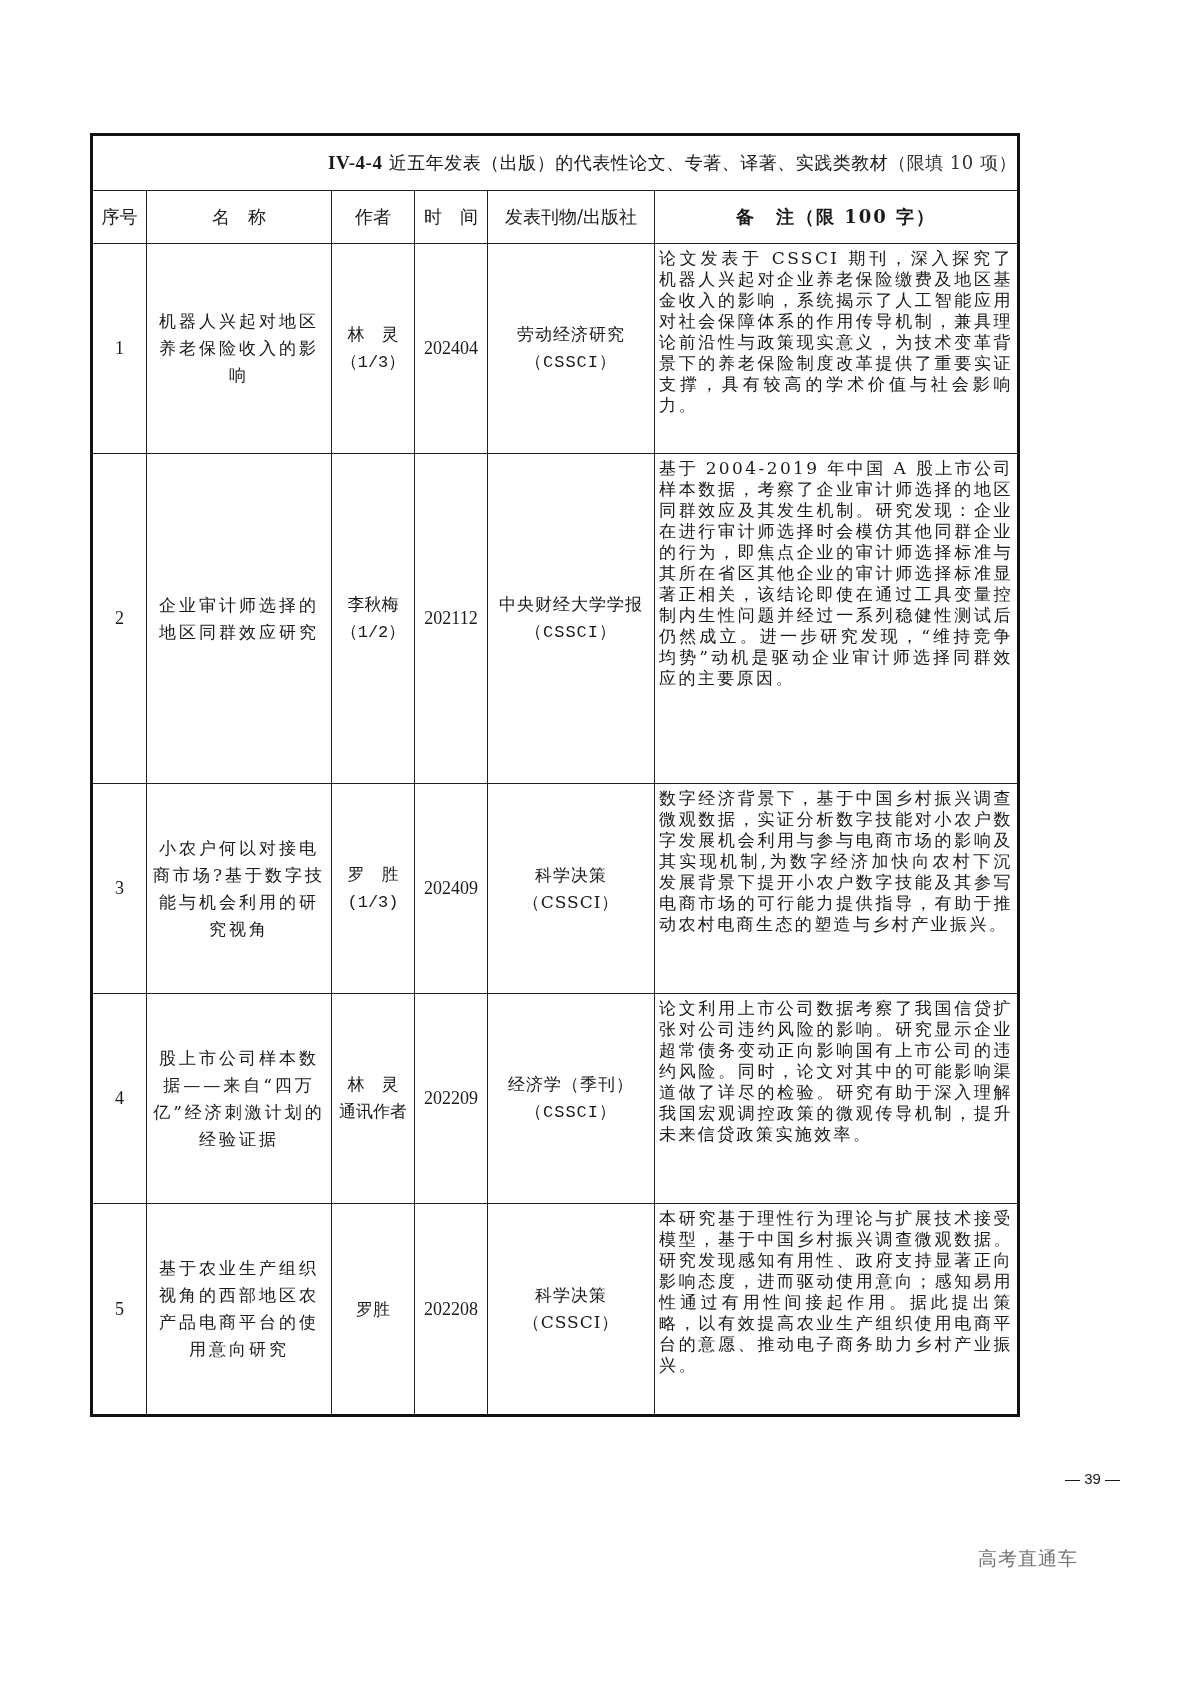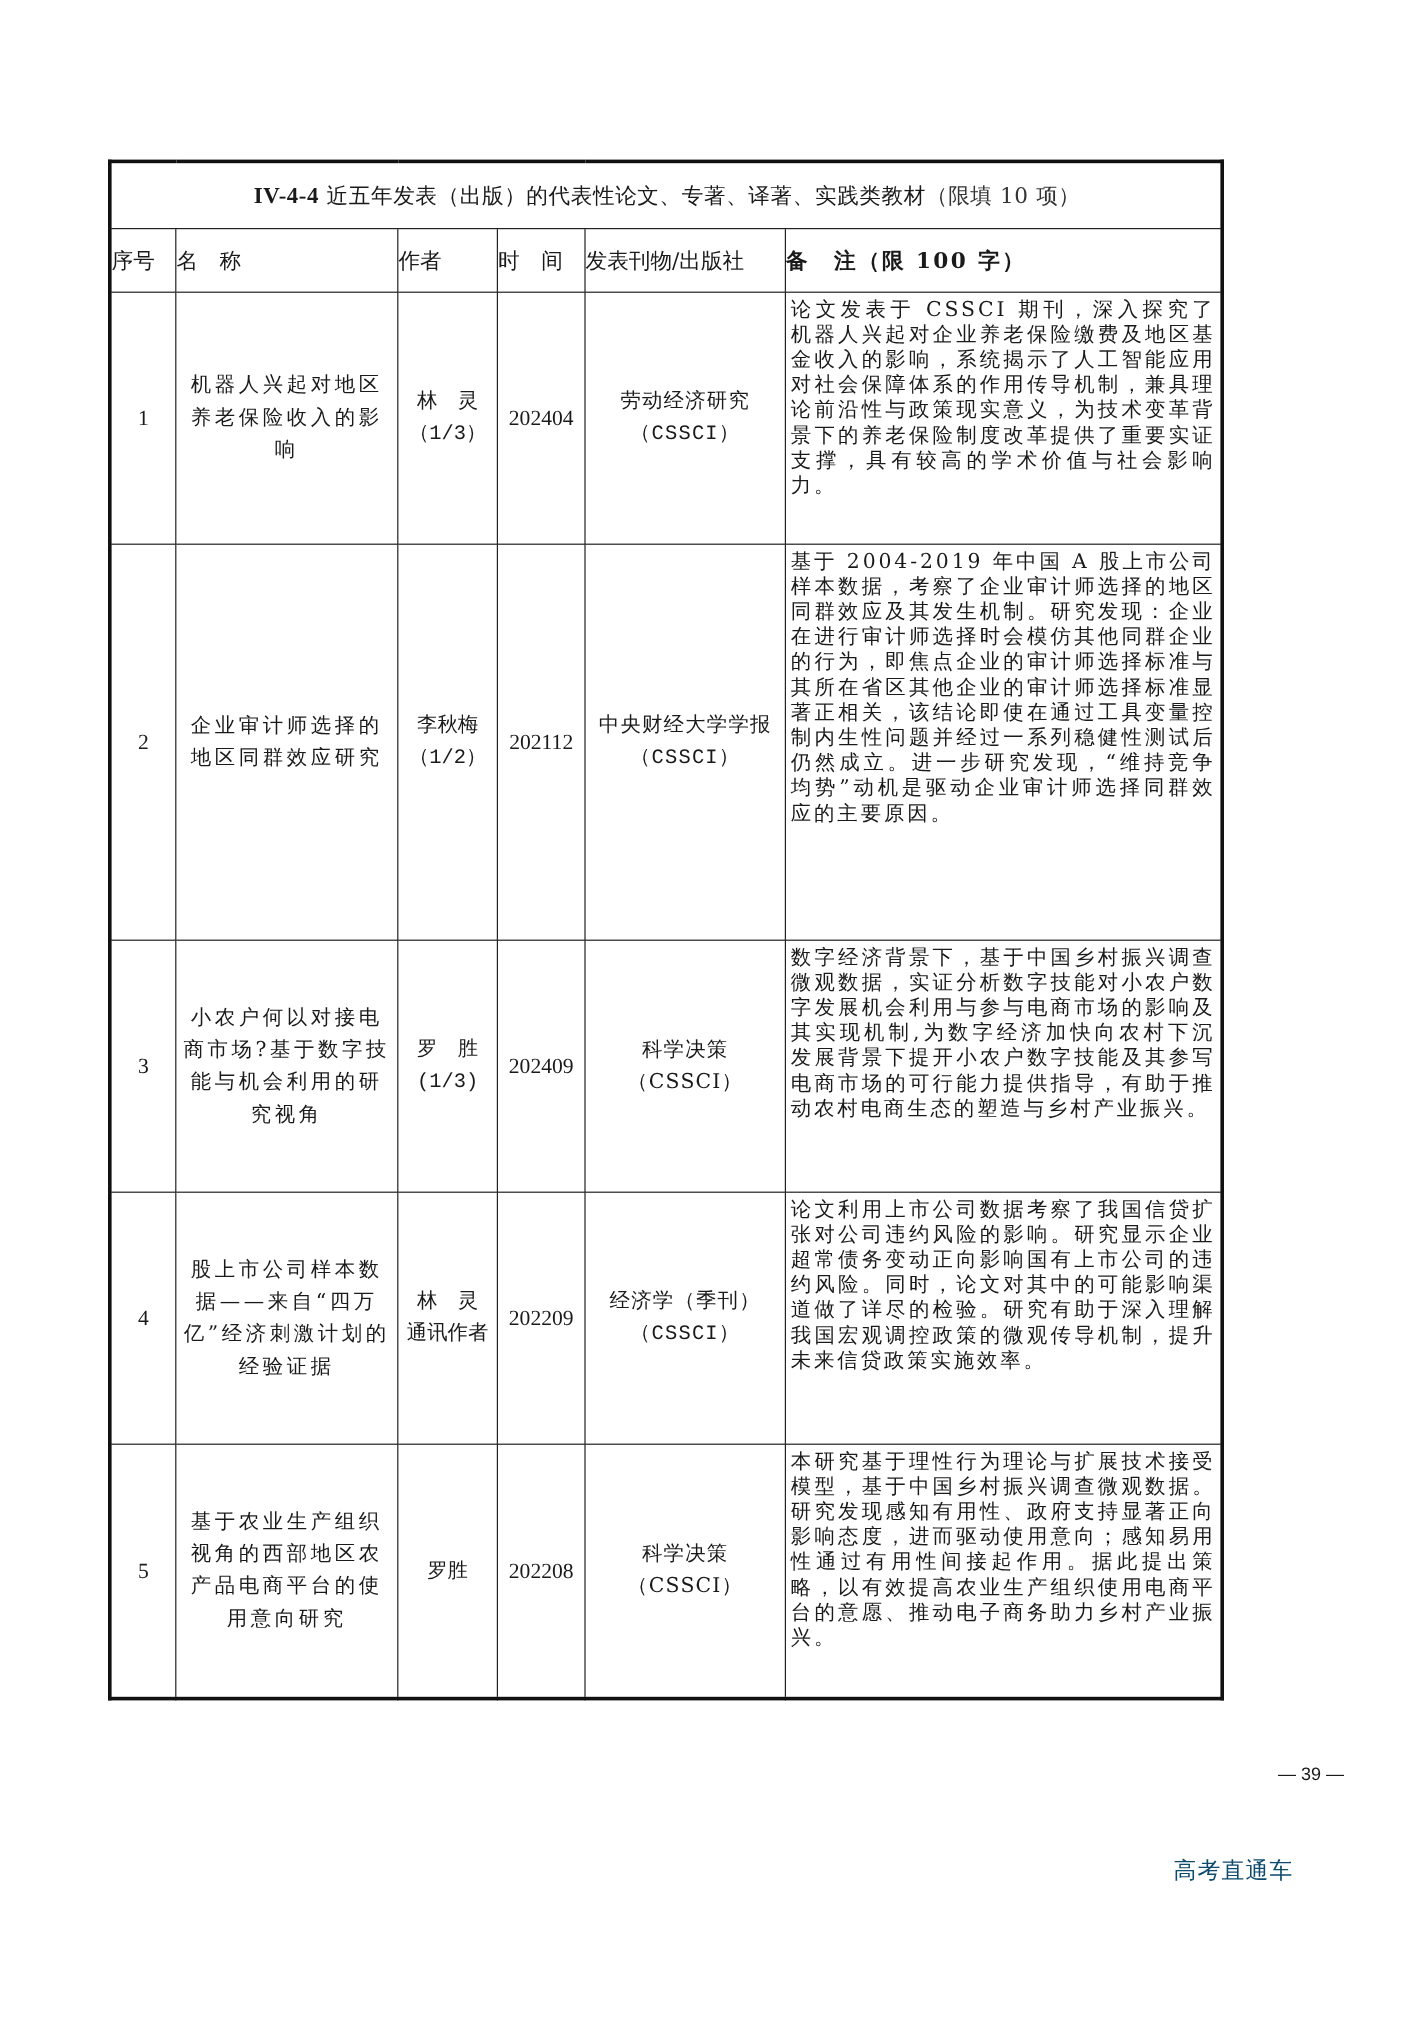--- a/index.html
+++ b/index.html
@@ -2,44 +2,44 @@
 <html><head>
 <meta charset="utf-8">
 <style>
   html, body { margin: 0; padding: 0; background: #ffffff; }
   body { width: 1190px; height: 1683px; position: relative; overflow: hidden;
          font-family: "DejaVu Serif", "Liberation Serif", serif; color: #1a1a1a; }
   .table-wrap { position: absolute; left: 90px; top: 133px; width: 930px; }
   table { border-collapse: collapse; width: 930px; table-layout: fixed;
           border: 3px solid #111; }
   td, th { border: 1.5px solid #222; font-weight: normal; padding: 0; }
-  .title-cell { height: 54px; text-align: center; padding-left: 2px; font-size: 18px;
+  .title-cell { height: 54px; text-align: right; padding-left: 2px; font-size: 18px;
                 letter-spacing: 0.5px; }
   .title-cell .code { font-family: "Liberation Serif", serif; font-weight: bold; font-size: 19px; }
   .title-cell .strong { font-weight: normal; }
   .title-cell .note { color: #333; }
-  .hdr td { height: 52px; font-size: 18px; }
+  .hdr td { height: 52px; text-align: center; font-size: 18px; }
   .hdr .remark-h { font-weight: bold; letter-spacing: 2px; }
   .c-no { width: 55px; }
   .c-name { width: 185px; }
   .c-auth { width: 83px; }
   .c-time { width: 73px; }
   .c-pub { width: 167px; }
   .c-rem { width: auto; }
   .row td { text-align: center; vertical-align: middle; font-size: 17px; line-height: 27px; }
   .row td.name { padding: 0 4px; letter-spacing: 3px; }
   .row td.time { font-family: "Liberation Serif", serif; font-size: 18px; margin-left: 44px; }
   .row td.no { font-family: "Liberation Serif", serif; font-size: 18px; }
   .row td.pub { padding: 0 2px; letter-spacing: 1px; }
   .row td.remark { text-align: justify; vertical-align: top; padding: 4px 4px 2px 4px;
                    font-size: 17px; line-height: 21px; letter-spacing: 2.4px; }
   .ml { display: block; white-space: pre-line; font-family: Liberation Mono, monospace; }
   .page-num { position: absolute; top: 1470px; left: 0; width: 1120px; text-align: right;
               font-family: "Liberation Sans", sans-serif; font-size: 15px; }
-  .watermark { position: absolute; top: 1546px; left: 978px; font-size: 19px; color: #0c4a6e;
+  .watermark { position: absolute; top: 1546px; left: 978px; font-size: 19px; color: #737373;
                font-family: "DejaVu Sans", sans-serif; letter-spacing: 1px; }
 </style>
 </head>
 <body>
 
 <div class="table-wrap">
   <table>
     <colgroup>
       <col class="c-no">
         <col class="c-name">

